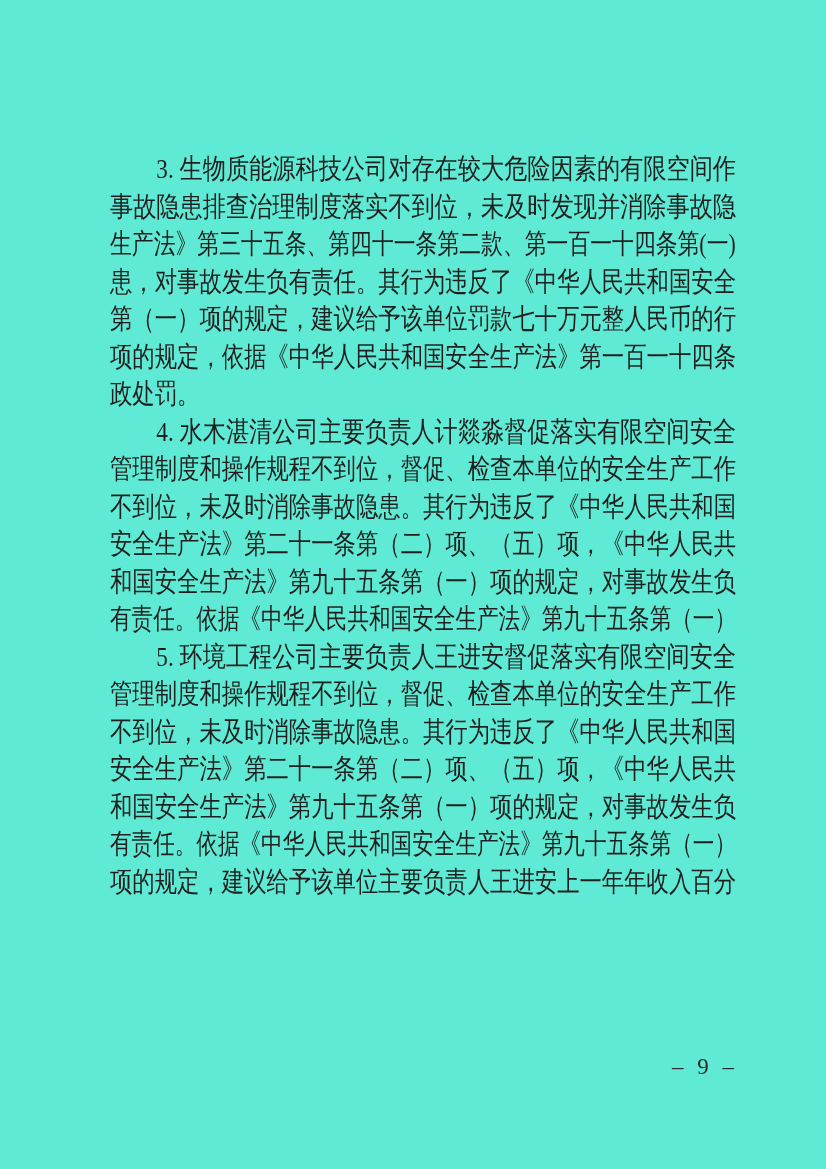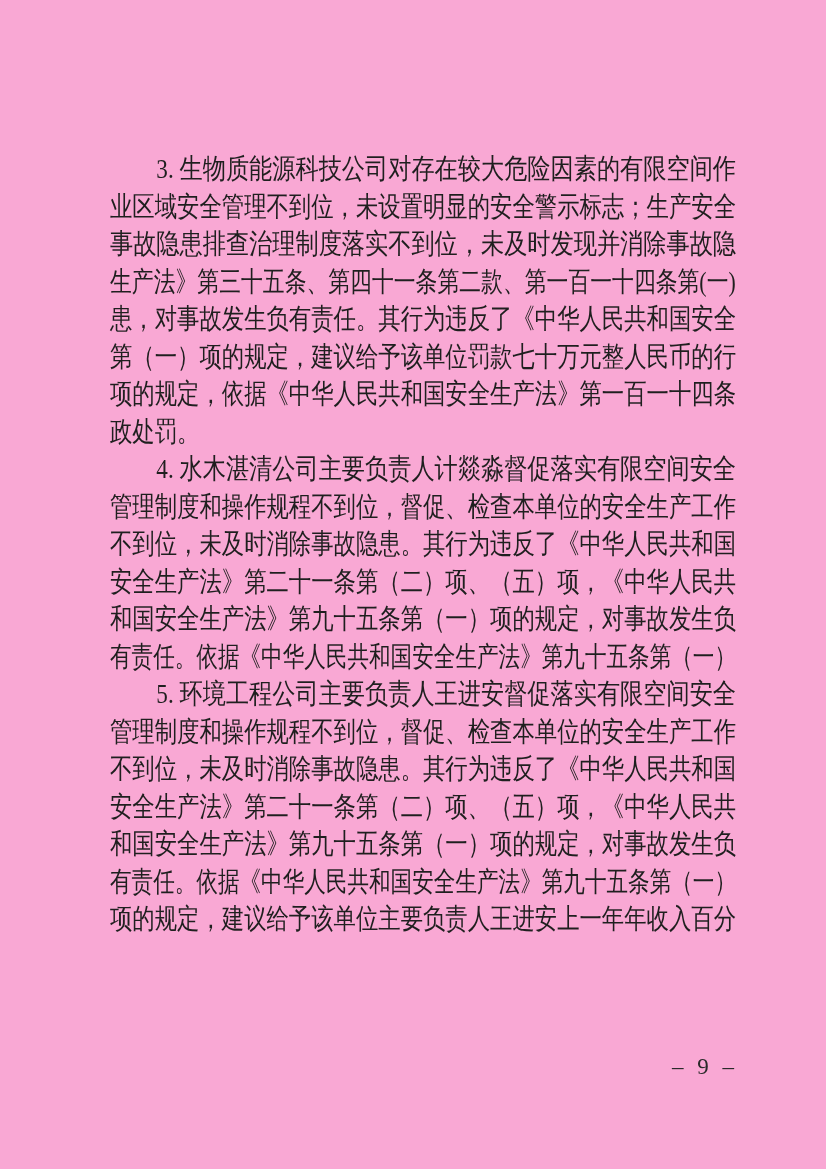--- a/index.html
+++ b/index.html
@@ -4,21 +4,21 @@
 <style>
   html, body {
     margin: 0;
     padding: 0;
     background: #ffffff;
   }
   .page {
     position: relative;
     width: 826px;
     height: 1169px;
-    background: #f9a8d4;
+    background: #5eead4;
     overflow: hidden;
     font-family: "Liberation Serif", "DejaVu Serif", serif;
   }
   .text-block {
     position: absolute;
     left: 110px;
     top: 150px;
     width: 626px;
   }
   .paragraph {
@@ -54,21 +54,20 @@
     font-family: "Liberation Serif", "DejaVu Serif", serif;
   }
 </style>
 </head>
 <body>
 
 <div class="page">
   <div class="text-block" id="text-block" style="color: rgb(31, 31, 31);">
       <div class="paragraph">
         <div class="line"><span class="line-text indent" style="transform: scaleX(0.828042);">3. 生物质能源科技公司对存在较大危险因素的有限空间作</span></div>
-        <div class="line"><span class="line-text" style="transform: scaleX(0.798469);">业区域安全管理不到位，未设置明显的安全警示标志；生产安全</span></div>
         <div class="line"><span class="line-text" style="transform: scaleX(0.828042);">事故隐患排查治理制度落实不到位，未及时发现并消除事故隐</span></div>
         <div class="line"><span class="line-text" style="transform: scaleX(0.779577);">生产法》第三十五条、第四十一条第二款、第一百一十四条第(一)</span></div>
         <div class="line"><span class="line-text" style="transform: scaleX(0.798469);">患，对事故发生负有责任。其行为违反了《中华人民共和国安全</span></div>
         <div class="line"><span class="line-text" style="transform: scaleX(0.798469);">第（一）项的规定，建议给予该单位罚款七十万元整人民币的行</span></div>
         <div class="line"><span class="line-text" style="transform: scaleX(0.798469);">项的规定，依据《中华人民共和国安全生产法》第一百一十四条</span></div>
         <div class="line"><span class="line-text" style="transform: scaleX(0.798469);">政处罚。</span></div>
       </div>
       <div class="paragraph">
         <div class="line"><span class="line-text indent" style="transform: scaleX(0.828042);">4. 水木湛清公司主要负责人计燚淼督促落实有限空间安全</span></div>
         <div class="line"><span class="line-text" style="transform: scaleX(0.798469);">管理制度和操作规程不到位，督促、检查本单位的安全生产工作</span></div>

